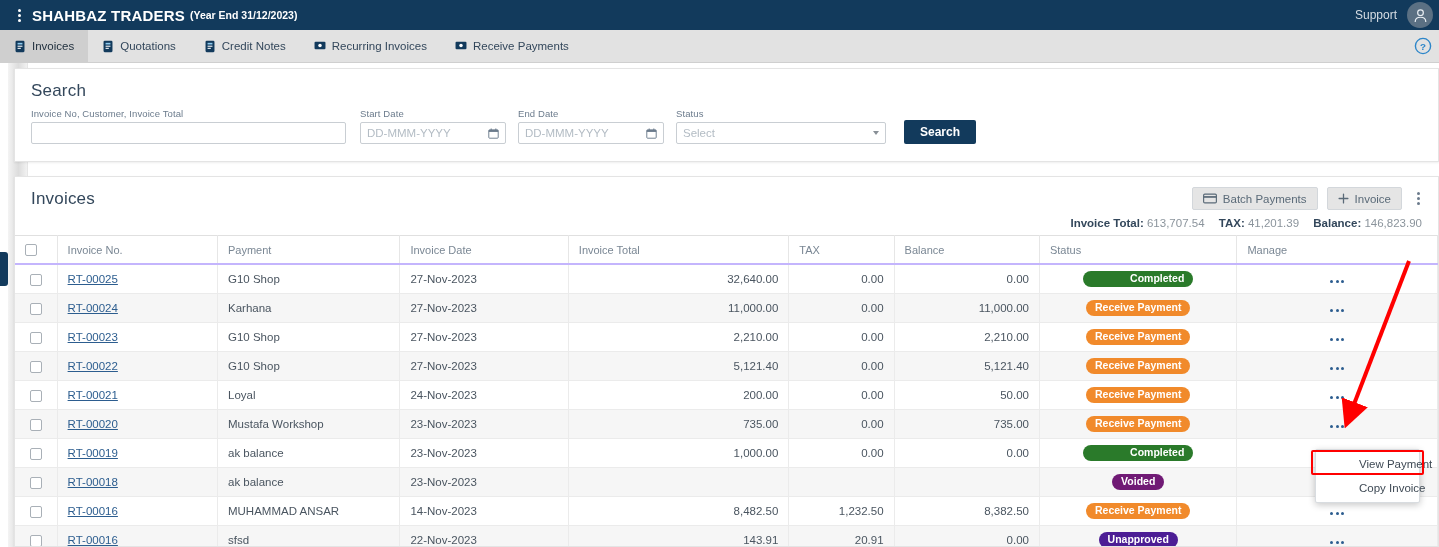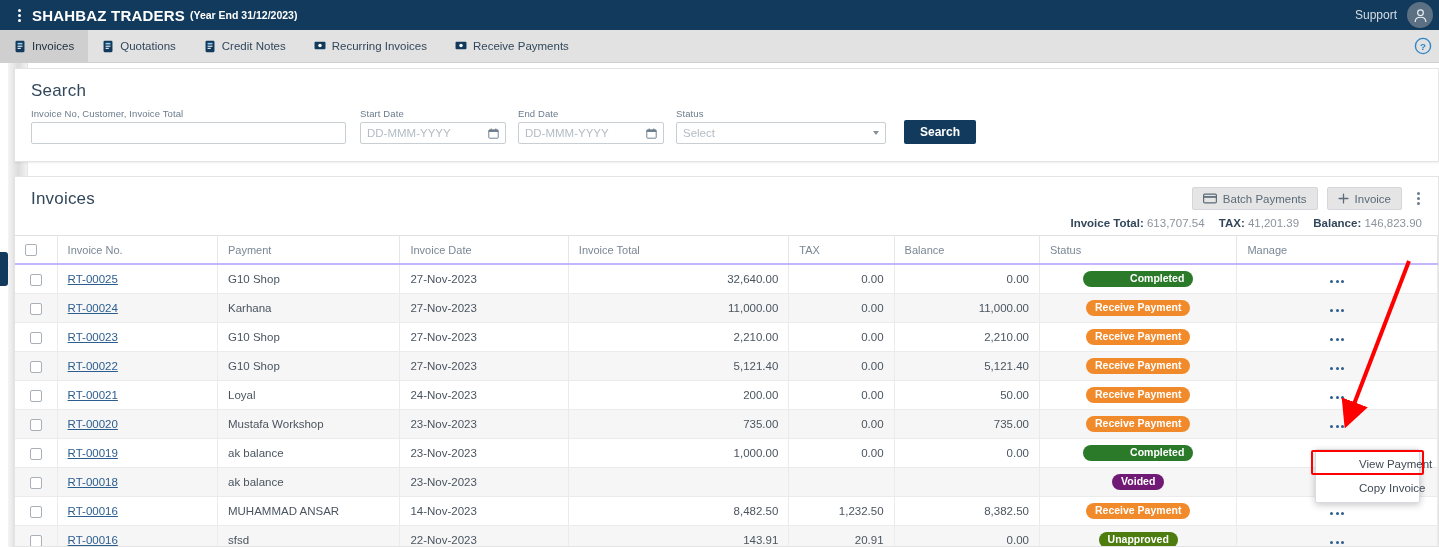--- a/index.html
+++ b/index.html
@@ -118,21 +118,21 @@
   .c-ctr { text-align: center; }
   .cb { width: 12px; height: 12px; border: 1px solid #a9b0b7; border-radius: 2px; background:#fff; display: inline-block; vertical-align: middle; cursor: pointer; }
   .inv-link { color: #2c5d8f; text-decoration: underline; cursor: pointer; }
   .badge {
     display: inline-block; border-radius: 9px; padding: 2px 9px 3px;
     font-size: 10.5px; color: #fff; font-weight: bold; line-height: 1.05; white-space: nowrap;
   }
   .b-completed { background: #2a7a2a; padding-left: 47px; }
   .b-receive { background: #f18a2b; }
   .b-voided { background: #701a75; }
-  .b-unapproved { background: #4d7c0f; }
+  .b-unapproved { background: #4c1d95; }
   .rowdots { display: inline-flex; gap: 2.5px; cursor: pointer; }
   .rowdots i { width: 3px; height: 3px; border-radius: 50%; background: #2c5d8f; display:block; }
 
   
   .ctx-menu {
     position: absolute; left: 1315px; top: 449px; width: 105px;
     background: #fff; border: 1px solid #d8dce0; border-radius: 2px;
     box-shadow: 0 2px 7px rgba(0,0,0,.22); z-index: 40; padding: 2px 0;
   }
   .ctx-item {

